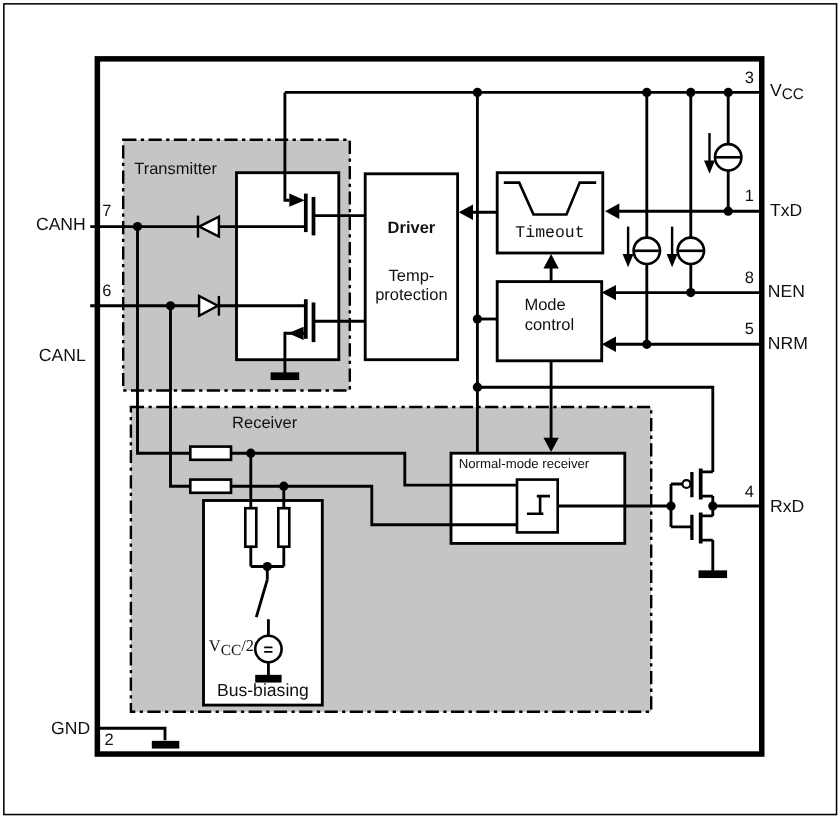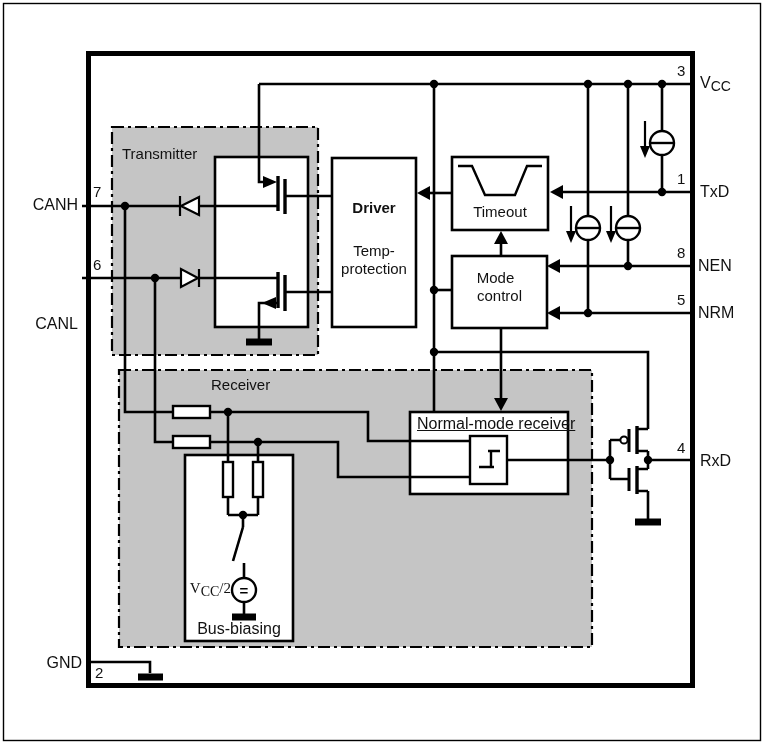--- a/index.html
+++ b/index.html
@@ -5,21 +5,21 @@
   html,body { margin:0; padding:0; background:#fff; }
   .stage {
     position:relative; width:764px; height:744px; background:#ffffff;
     font-family:"Liberation Sans", sans-serif; color:#111;
     overflow:hidden;
   }
   .stage svg { position:absolute; left:0; top:0; }
   .lbl { position:absolute; white-space:nowrap; line-height:1.15; }
   .c  { text-align:center; }
   .r  { text-align:right; }
-  .fs12 { font-size:16px;text-decoration:underline; }
+  .fs12 { font-size:12px; }
   .fs15 { font-size:15px; }
   .fs16 { font-size:16px; }
   .b { font-weight:bold; }
   sub.s { font-size:14px; vertical-align:-3px; letter-spacing:0; }
   svg text { font-family:"Liberation Sans", sans-serif; }
 </style>
 </head>
 <body>
 
 <div class="stage">
@@ -180,21 +180,21 @@
   </g>
 </svg>
 
 <div class="lbl fs15" style="left:122px; top:145px;">Transmitter</div>
 <div class="lbl fs15" style="left:211px; top:376px;">Receiver</div>
 
 <div class="lbl fs15 b c" style="left:332px; top:199px; width:84px;">Driver</div>
 <div class="lbl fs15 c" style="left:332px; top:242px; width:84px;">Temp-</div>
 <div class="lbl fs15 c" style="left:332px; top:260px; width:84px;">protection</div>
 
-<div class="lbl fs15 c" style="left:452px; top:203px; width:96px;">Timeout</div>
+<div class="lbl fs15 c" style="left:452px; top:203px; width:96px;font-family:Liberation Mono, monospace;">Timeout</div>
 
 <div class="lbl fs15 c" style="left:452px; top:269px; width:87px;">Mode</div>
 <div class="lbl fs15 c" style="left:452px; top:287px; width:95px;">control</div>
 
 <div class="lbl fs12" style="left:417px; top:415px;">Normal-mode receiver</div>
 
 <div class="lbl fs16 c" style="left:185px; top:620px; width:108px;">Bus-biasing</div>
 
 <div class="lbl fs15 r" style="left:140px; top:580px; width:91px;font-family:Liberation Serif, serif;"><span>V</span><sub class="s">CC</sub><span>/2</span></div>
 

